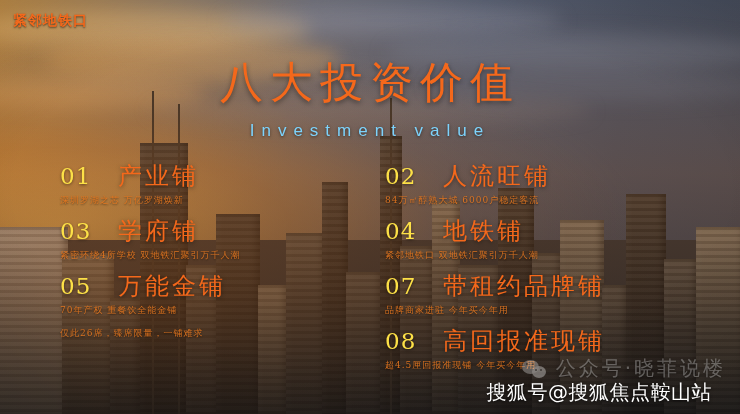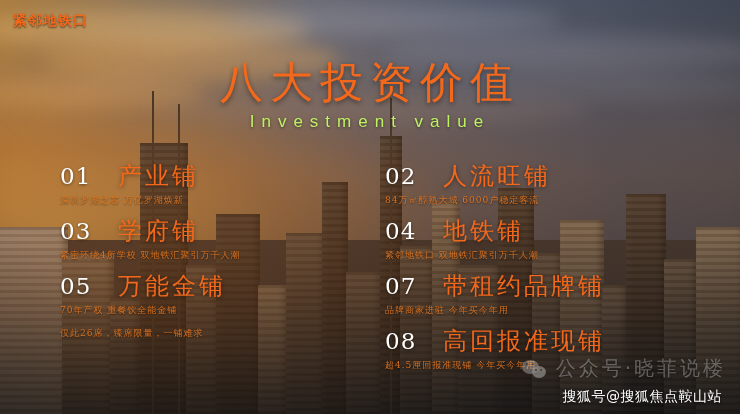--- a/index.html
+++ b/index.html
@@ -75,33 +75,34 @@
     font-family:"DejaVu Sans","Liberation Sans",sans-serif;
   }
 
   .title-wrap { position:absolute; left:0; right:0; top:54px; text-align:center; }
   .title {
     font-family:"DejaVu Serif","Liberation Serif",serif;
     font-size:43px; letter-spacing:7px; color:#f4681b;
     text-shadow:0 2px 5px rgba(0,0,0,.45);
   }
   .subtitle {
-    font-size:17px; letter-spacing:7px; color:#bef264;
+    margin-top:9px;
+    font-size:17px; letter-spacing:7px; color:#7dd3fc;
     text-shadow:0 1px 3px rgba(0,0,0,.5);
   }
 
   .grid {
     position:absolute; left:60px; right:30px; top:160px;
     display:grid; grid-template-columns:1fr 1fr; row-gap:13px;
   }
   .item { position:relative; height:42px; }
   .item .row { display:flex; align-items:baseline; }
   .num {
     font-family:"DejaVu Serif","Liberation Serif",serif;
-    font-size:23px; color:#ffffff; letter-spacing:1px;
+    font-size:23px; color:#fde047; letter-spacing:1px;
     text-shadow:0 1px 3px rgba(0,0,0,.5);
     min-width:58px;
   }
   .name {
     font-family:"DejaVu Serif","Liberation Serif",serif;
     font-size:24px; color:#f4681b; letter-spacing:3px;
     text-shadow:0 1px 4px rgba(0,0,0,.5);
   }
   .desc {
     margin-top:2px;
@@ -130,22 +131,22 @@
   .wx .t1, .wx .t2, .wx .t3, .wx .t4 {
     position:absolute; width:2.6px; height:2.6px; border-radius:50%;
     background:rgba(70,70,70,.9);
   }
   .wx .t1 { left:4px;  top:5px; }
   .wx .t2 { left:10px; top:5px; }
   .wx .t3 { left:13px; top:11px; }
   .wx .t4 { left:18px; top:11px; }
 
   .sohu {
-    position:absolute; right:18px; bottom:8px;
-    color:#ffffff; font-size:14px; letter-spacing:.5px;
+    position:absolute; right:28px; bottom:8px;
+    color:#ffffff; font-size:20px; letter-spacing:.5px;
     font-family:"DejaVu Sans","Liberation Sans",sans-serif;
     text-shadow:0 1px 3px rgba(0,0,0,.8);
   }
 </style>
 </head>
 <body>
 
 <div class="slide">
 
   <div class="bg">

